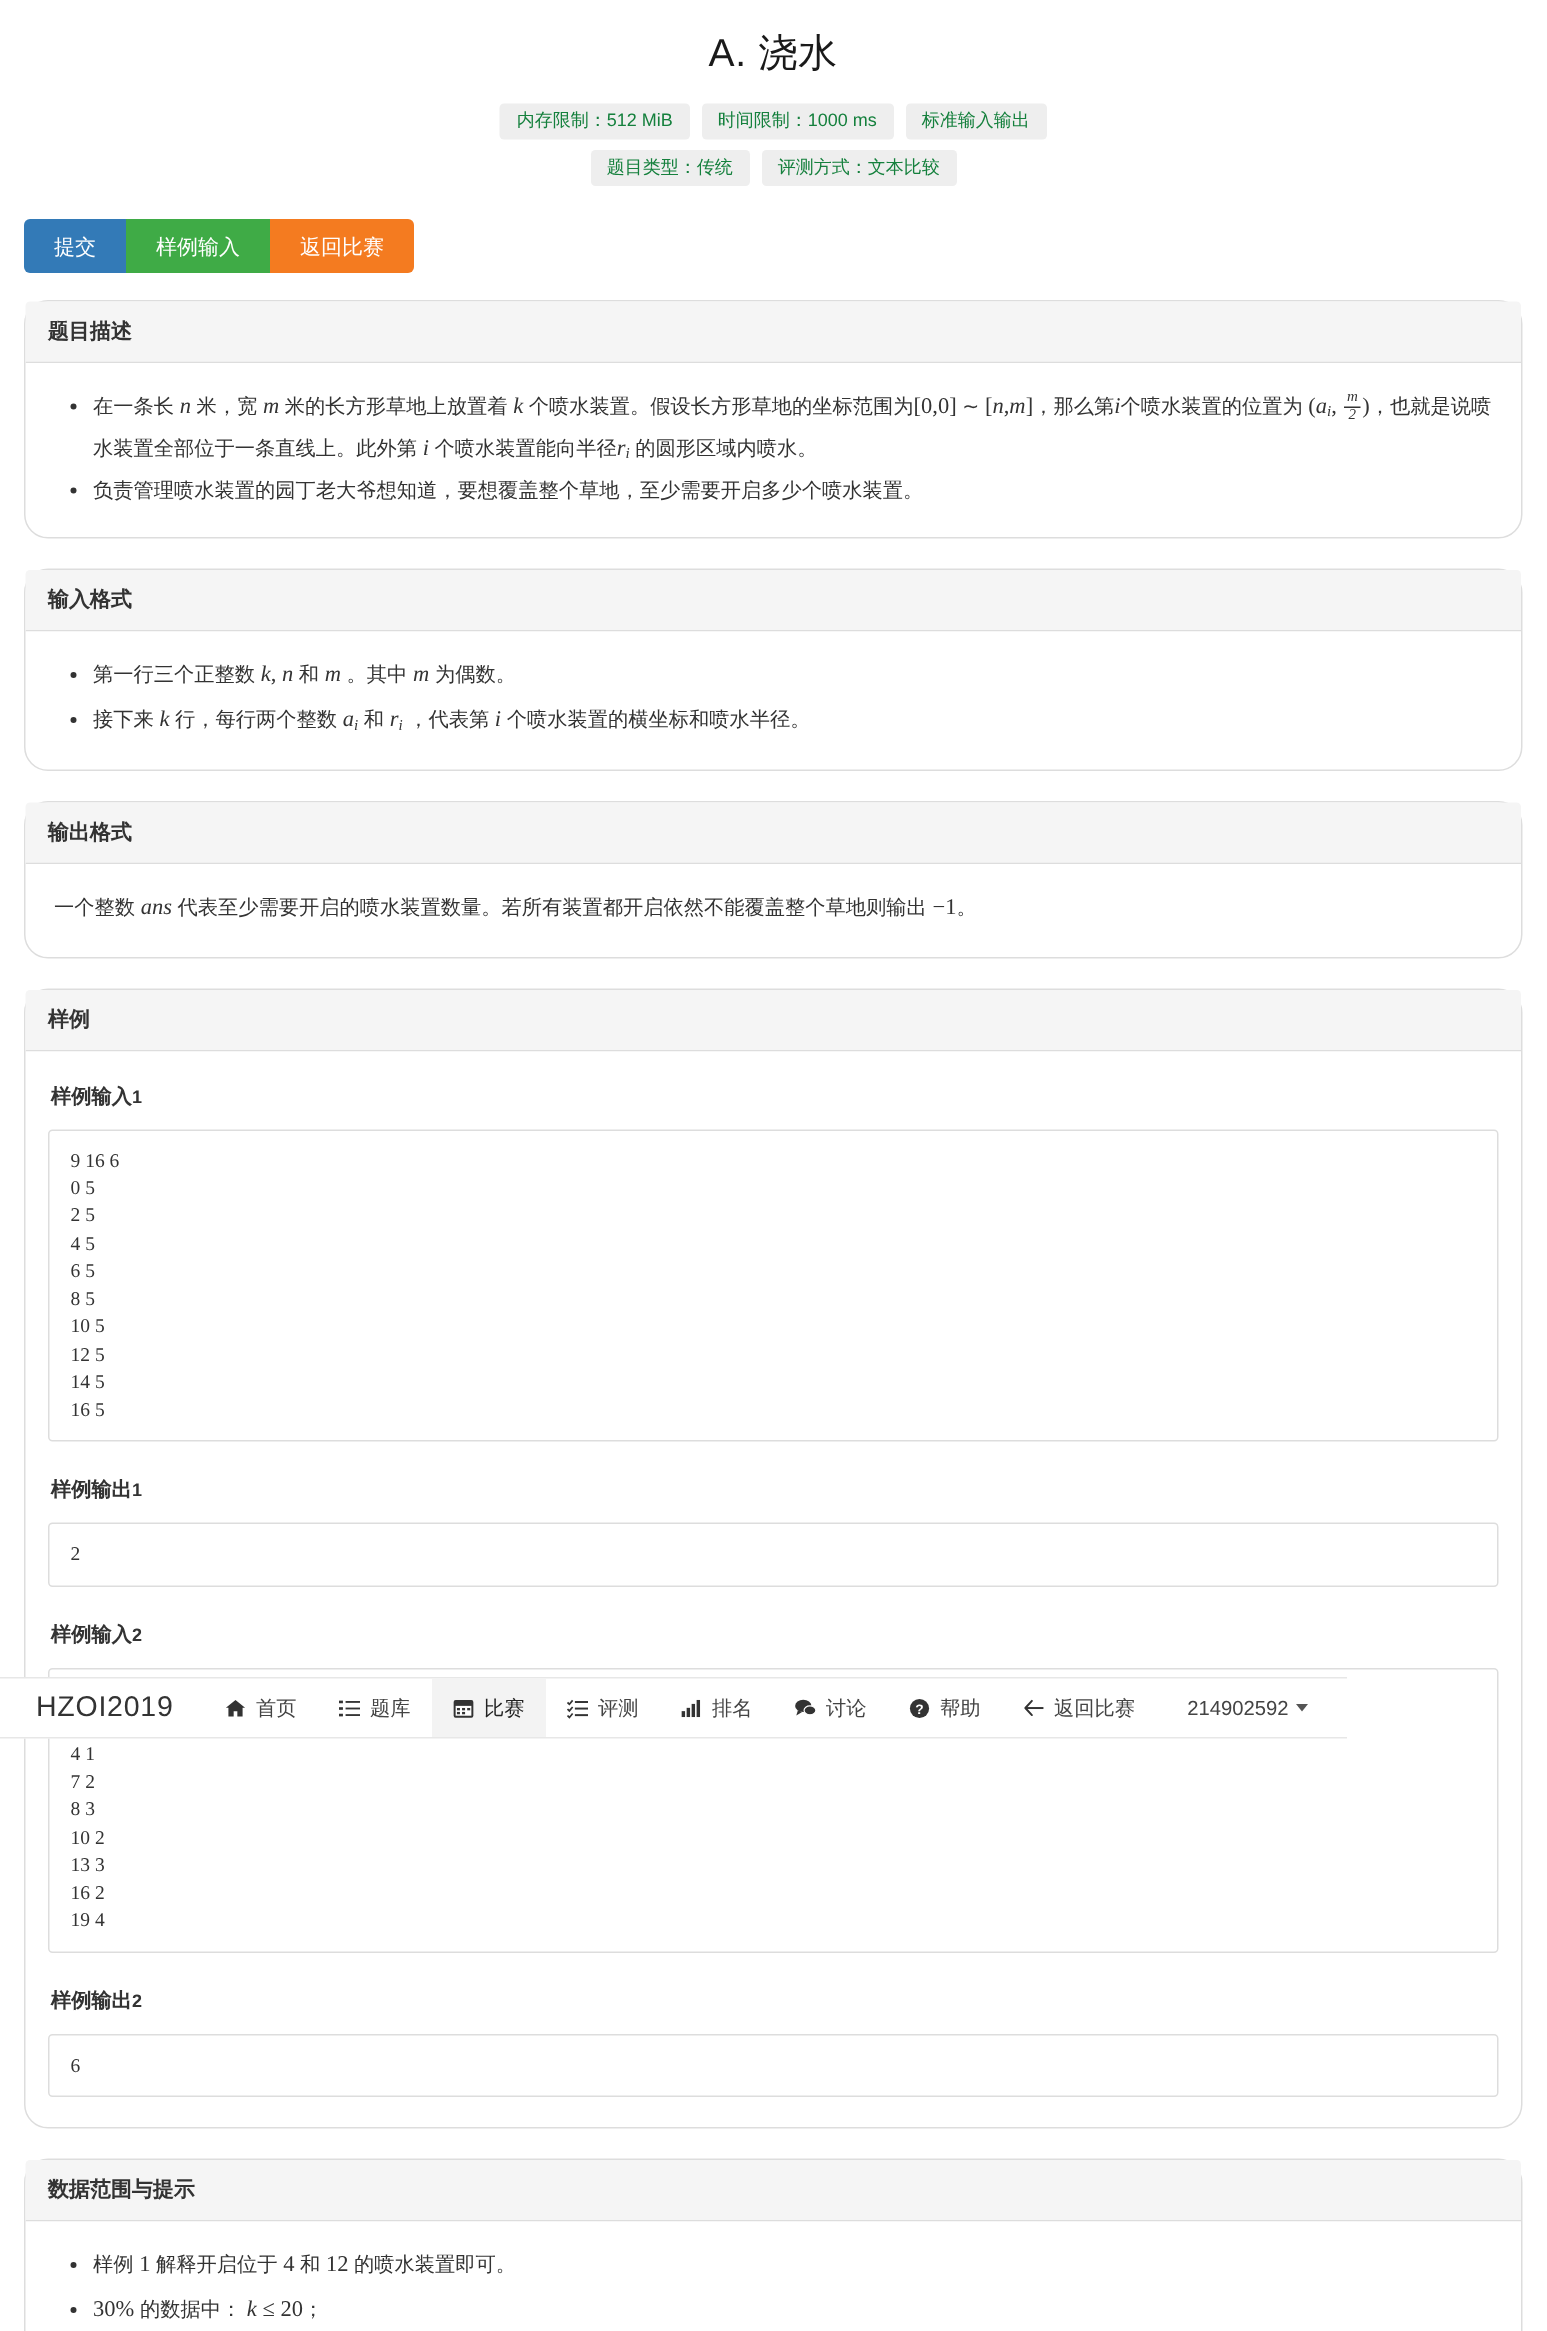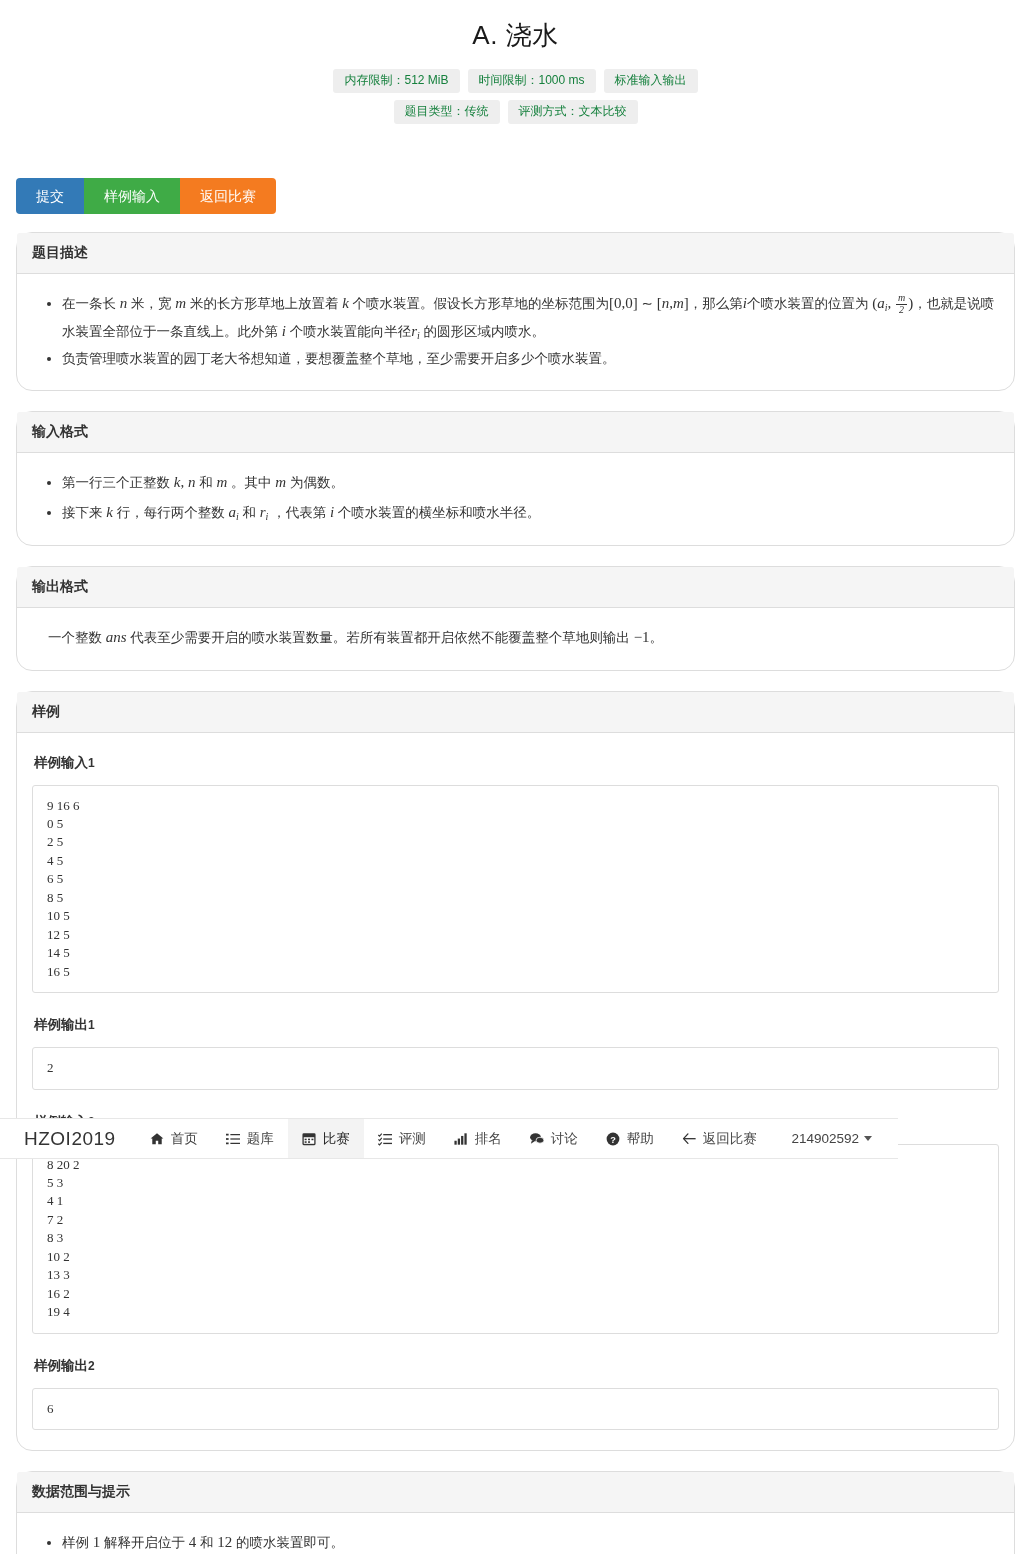--- a/index.html
+++ b/index.html
@@ -39,21 +39,20 @@
   
   .btn-group { display: flex; margin: 22px 0 18px 8px; }
   .btn {
     font-size: 14px;
     color: #ffffff;
     padding: 8px 20px;
     border: none;
     cursor: pointer;
     line-height: 1.45;
     font-family: inherit;
-    margin-top: 32px;
   }
   .btn-submit   { background: #337ab7; border-radius: 4px 0 0 4px; }
   .btn-records  { background: #3fab46; }
   .btn-back     { background: #f47b20; border-radius: 0 4px 4px 0; }
 
   
   .panel {
     border: 1px solid #dddddd;
     border-radius: 16px;
     margin: 0 8px 20px 8px;
@@ -64,21 +63,21 @@
     border-bottom: 1px solid #dddddd;
     padding: 11px 15px;
     font-size: 14px;
     font-weight: bold;
     color: #333333;
     border-radius: 3px 3px 0 0;
   }
   .panel-body { padding: 14px 15px 16px 15px; font-size: 13.5px; line-height: 1.85; }
   .panel-body ul { margin: 2px 0 2px 0; padding-left: 30px; }
   .panel-body li { margin-bottom: 2px; }
-  .panel-body p { margin: 2px 16px; }
+  .panel-body p { margin: 2px 4px; }
 
   
   .m { font-family: "Liberation Serif", "DejaVu Serif", serif; font-style: italic; font-size: 15px; }
   .mn { font-family: "Liberation Serif", "DejaVu Serif", serif; font-style: normal; font-size: 15px; }
   .sub { font-size: 10px; vertical-align: -0.25em; font-style: italic; }
   .frac {
     display: inline-block; vertical-align: middle;
     text-align: center; font-family: "Liberation Serif", serif;
     font-size: 10px; line-height: 1.05; font-style: italic;
     margin: 0 1px;

